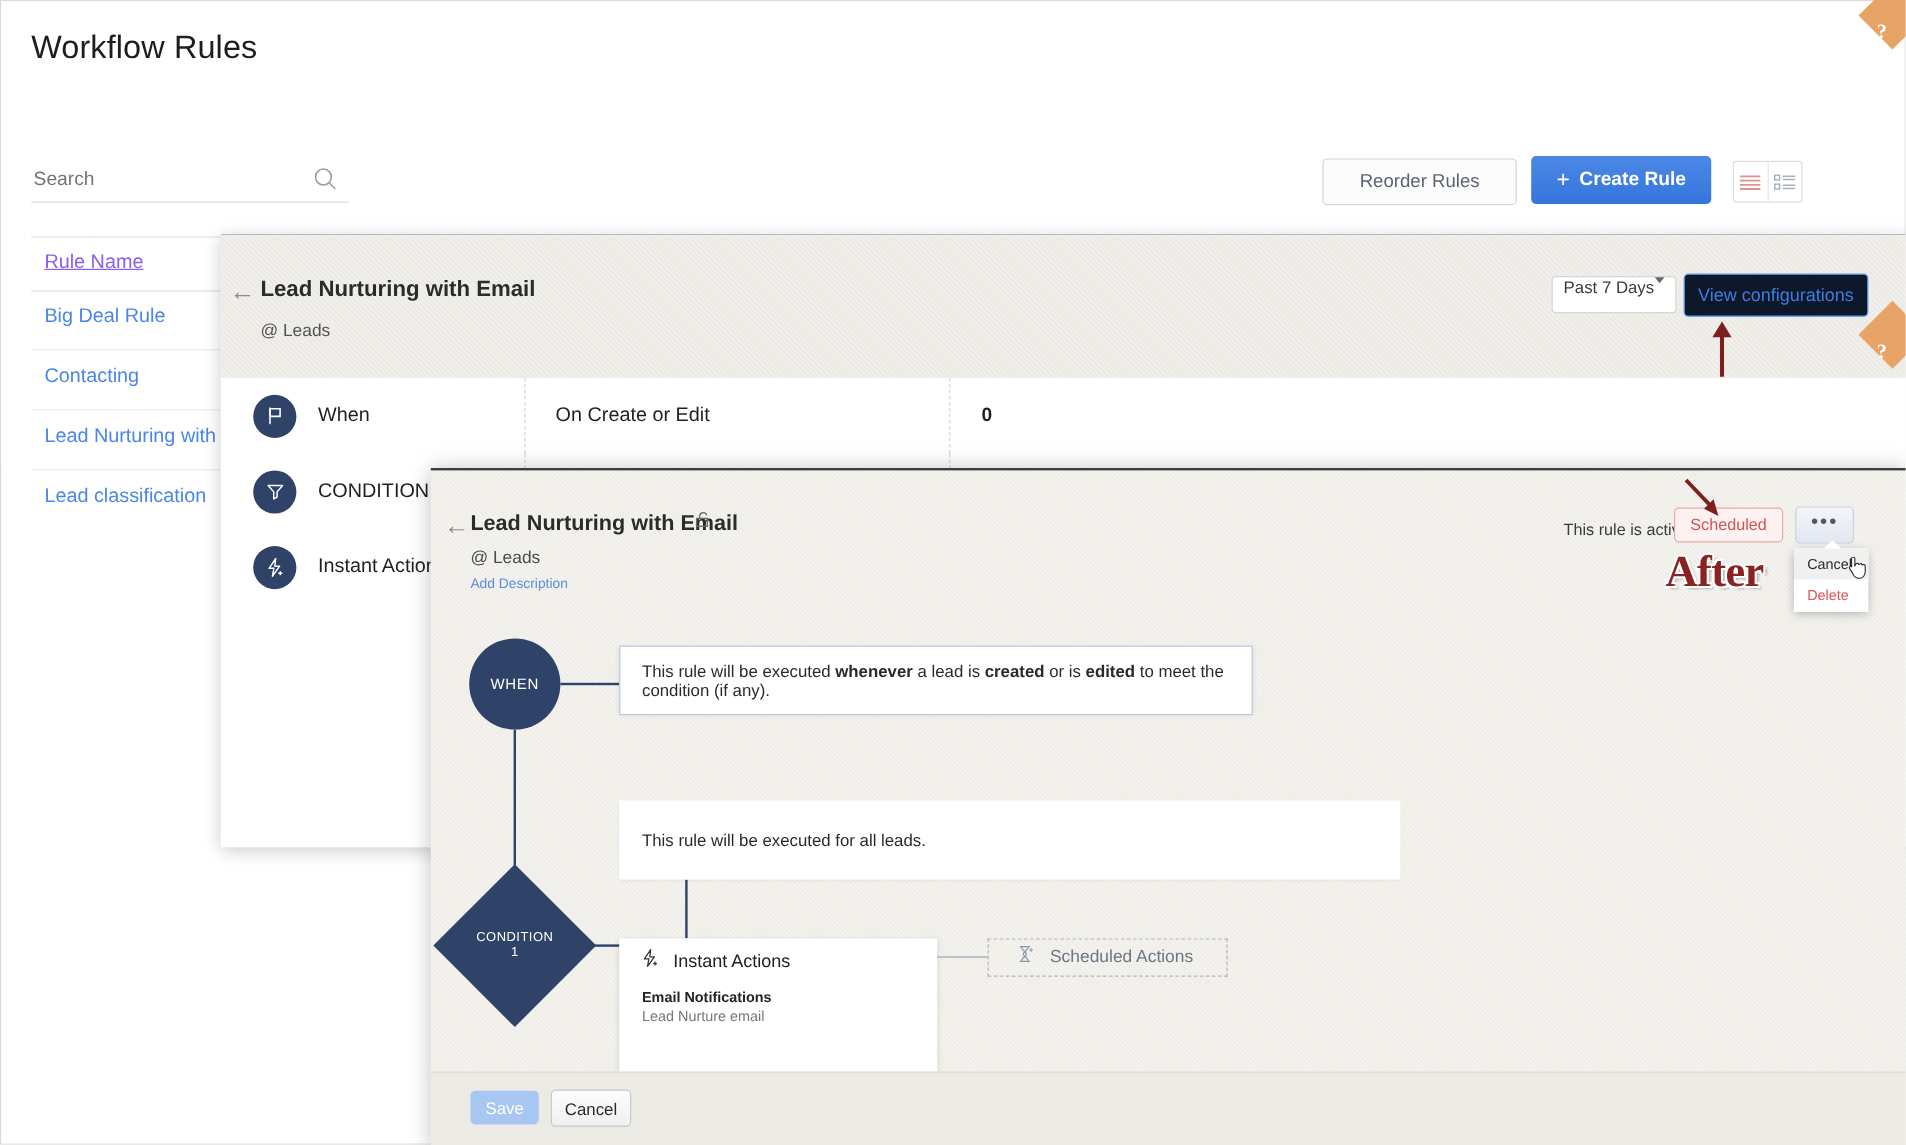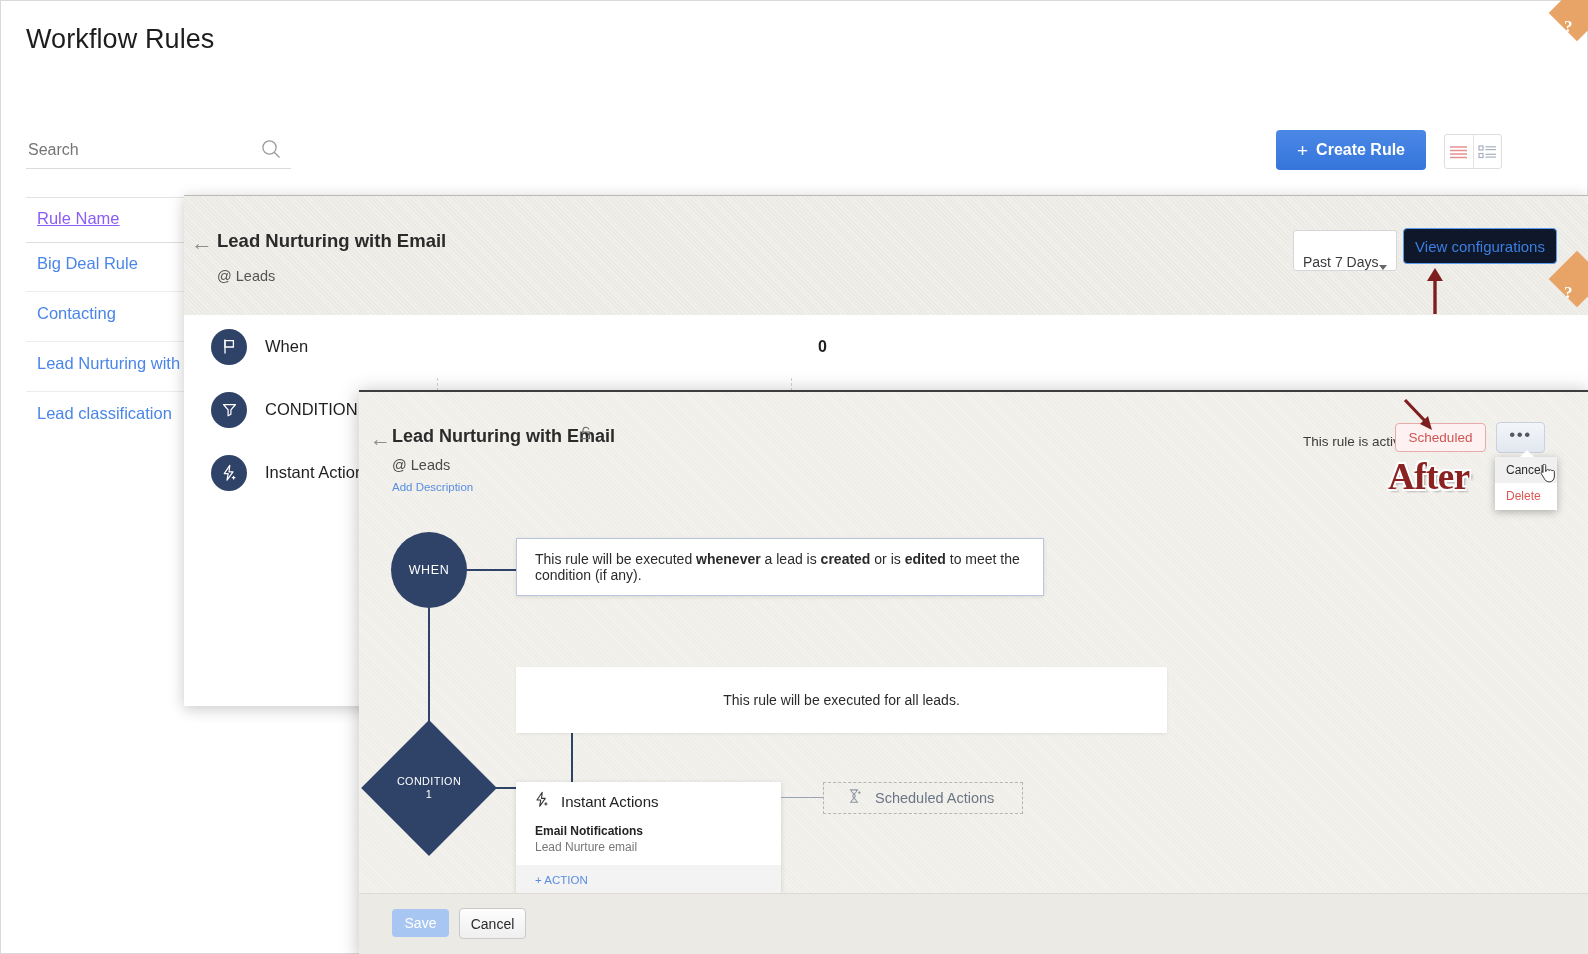--- a/index.html
+++ b/index.html
@@ -38,22 +38,22 @@
 
   
   .mid-panel{position:absolute;left:183px;top:194px;width:1405px;height:510px;background:#fff;
     box-shadow:0 3px 14px rgba(0,0,0,.22);border-top:1px solid #b9b9b9;}
   .mid-top{position:absolute;left:0;top:0;width:100%;height:119px;
     background:#eceae4;background-image:repeating-linear-gradient(45deg,rgba(255,255,255,.35) 0 1px,transparent 1px 3px);}
   .mid-back{position:absolute;left:190px;top:231px;font-size:22px;color:#8d8d8d;cursor:pointer;line-height:1;}
   .mid-title{position:absolute;left:216px;top:229px;font-size:18.5px;font-weight:bold;color:#2b2b2b;}
   .mid-module{position:absolute;left:216px;top:267px;font-size:14.5px;color:#555;}
 
-  .dd-past{position:absolute;left:1292px;top:229px;width:104px;height:41px;border:1px solid #d6d6d6;border-radius:3px;background:#fff;
-    display:flex;align-items:flex-end;padding:0 9px;box-sizing:border-box;justify-content:space-between;cursor:pointer;}
+  .dd-past{position:absolute;left:1292px;top:229px;width:104px;height:31px;border:1px solid #d6d6d6;border-radius:3px;background:#fff;
+    display:flex;align-items:flex-start;padding:0 9px;box-sizing:border-box;justify-content:space-between;cursor:pointer;}
   .dd-past span{font-size:14px;color:#3a3a3a;}
   .caret{width:0;height:0;border-left:4.5px solid transparent;border-right:4.5px solid transparent;border-top:5px solid #666;}
   .btn-viewcfg{position:absolute;left:1402px;top:227px;width:152px;height:34px;border:1px solid #5b9bf0;border-radius:4px;background:#0f172a;
     color:#3c7ee0;font-size:15px;display:flex;align-items:center;justify-content:center;cursor:pointer;}
 
   .arrow-up{position:absolute;left:1424px;top:266px;width:20px;height:48px;}
 
   .mid-rows{position:absolute;left:0;top:119px;width:100%;height:391px;background:#fff;}
   .mid-row{position:absolute;left:0;width:100%;height:63px;}
   .mid-cellL{position:absolute;left:27px;top:0;width:227px;height:63px;display:flex;align-items:center;gap:18px;}
@@ -99,21 +99,21 @@
   .cond-node{position:absolute;left:22px;top:228px;width:96px;height:96px;background:#2f4268;transform:rotate(45deg);}
   .cond-txt{position:absolute;left:22px;top:228px;width:96px;height:96px;display:flex;flex-direction:column;
     align-items:center;justify-content:center;color:#fff;font-size:10.8px;letter-spacing:.4px;line-height:1.25;text-align:center;}
   .ln{position:absolute;background:#2f4268;}
 
   .card-when{position:absolute;left:157px;top:26px;width:528px;height:58px;background:#fff;border:1px solid #b9c6dd;
     box-shadow:0 1px 4px rgba(0,0,0,.10);display:flex;align-items:center;padding:0 18px;box-sizing:border-box;
     font-size:14px;color:#2a2a2a;}
   .card-cond2{position:absolute;left:157px;top:155px;width:651px;height:66px;background:#fff;
     display:flex;align-items:center;padding:0 19px;box-sizing:border-box;font-size:14px;color:#2a2a2a;
-    box-shadow:0 1px 3px rgba(0,0,0,.07);justify-content:center;}
+    box-shadow:0 1px 3px rgba(0,0,0,.07);}
 
   .card-inst{position:absolute;left:157px;top:270px;width:265px;height:113px;background:#fff;box-shadow:0 1px 5px rgba(0,0,0,.14);}
   .inst-head{position:absolute;left:0;top:0;width:100%;height:38px;display:flex;align-items:center;gap:10px;padding-left:16px;box-sizing:border-box;}
   .inst-head .t{font-size:15px;color:#222;}
   .inst-b1{position:absolute;left:19px;top:42px;font-size:12px;font-weight:bold;color:#242424;}
   .inst-b2{position:absolute;left:19px;top:58px;font-size:12px;color:#777;}
   .inst-foot{position:absolute;left:0;bottom:0;width:100%;height:30px;background:#f3f3f3;display:flex;align-items:center;padding-left:19px;box-sizing:border-box;}
   .inst-foot span{font-size:11.5px;color:#5a8de0;cursor:pointer;}
   .card-sched{position:absolute;left:464px;top:270px;width:200px;height:32px;border:1px dashed #b5b5b5;
     display:flex;align-items:center;gap:12px;padding-left:22px;box-sizing:border-box;}
@@ -141,20 +141,21 @@
     <div class="search-wrap">
       <input class="search-input" value="" placeholder="Search" style="">
       <span class="search-icon">
         <svg width="22" height="22" viewBox="0 0 22 22">
             <circle cx="9.5" cy="9.5" r="6.6" fill="none" stroke="#9b9b9b" stroke-width="1.3"></circle>
             <line x1="14.3" y1="14.3" x2="19.5" y2="19.5" stroke="#9b9b9b" stroke-width="1.3"></line>
           </svg>
       </span>
     </div>
 
+    <div class="btn-reorder">Reorder Rules</div>
 
     <div class="btn-create">
       <span class="plusglyph">+</span>
       <span>Create Rule</span>
     </div>
 
     <div class="viewtoggle">
       <div class="vt-half">
         <svg width="19" height="14" viewBox="0 0 19 14">
           <g stroke="#e39090" stroke-width="1.5">
@@ -204,20 +205,21 @@
       <div class="mid-row" style="top:0">
         <div class="mid-cellL">
           <span class="nodecirc">
             <svg width="19" height="19" viewBox="0 0 19 19">
                 <path d="M5 3v13" stroke="#fff" stroke-width="1.3" fill="none" stroke-linecap="round"></path>
                 <path d="M5 3.6h8.4v6.4H5z" stroke="#fff" stroke-width="1.3" fill="none"></path>
               </svg>
           </span>
           <span class="lbl">When</span>
         </div>
+        <div class="mid-cellM">On Create or Edit</div>
         <div class="mid-cellR">0</div>
       </div>
 
       <div class="mid-row" style="top:63px">
         <div class="mid-cellL">
           <span class="nodecirc">
             <svg width="19" height="19" viewBox="0 0 19 19">
                 <path d="M3.5 4.5h12l-4.6 5.4v4.3l-2.8 1.6v-5.9z" fill="none" stroke="#fff" stroke-width="1.25" stroke-linejoin="round"></path>
               </svg>
           </span>
@@ -323,23 +325,20 @@
           <span>
             <svg width="19" height="19" viewBox="0 0 20 20">
                 <path d="M10.8 2.4 5.2 10.6h4l-1.2 6.6 6-8.4h-4z" fill="none" stroke="#333" stroke-width="1.1" stroke-linejoin="round"></path>
                 <path d="M14.6 13v3.4M12.9 14.7h3.4" stroke="#333" stroke-width="1.1"></path>
               </svg>
           </span>
           <span class="t">Instant Actions</span>
         </div>
         <div class="inst-b1">Email Notifications</div>
         <div class="inst-b2">Lead Nurture email</div>
-        <div class="inst-foot">
-          <span>+ ACTION</span>
-        </div>
       </div>
 
       <div class="sched-ln"></div>
       <div class="card-sched">
         <span>
           <svg width="17" height="17" viewBox="0 0 18 18">
               <path d="M4.5 2h8M4.5 15h8M5.5 2.3c0 3 4.4 4.2 4.4 6.3 0 2.1-4.4 3.3-4.4 6.3M11.5 2.3c0 3-4.4 4.2-4.4 6.3 0 2.1 4.4 3.3 4.4 6.3" fill="none" stroke="#8b95a4" stroke-width="1.1" stroke-linecap="round"></path>
               <path d="M14 3.4v3M12.6 4.9h3" stroke="#8b95a4" stroke-width="1"></path>
             </svg>
         </span>

